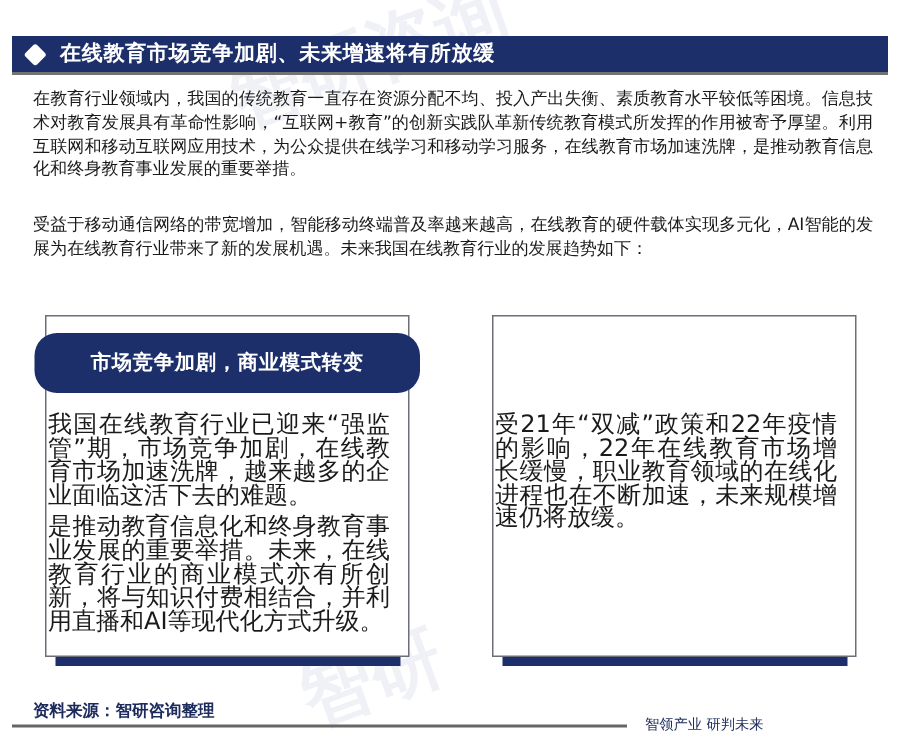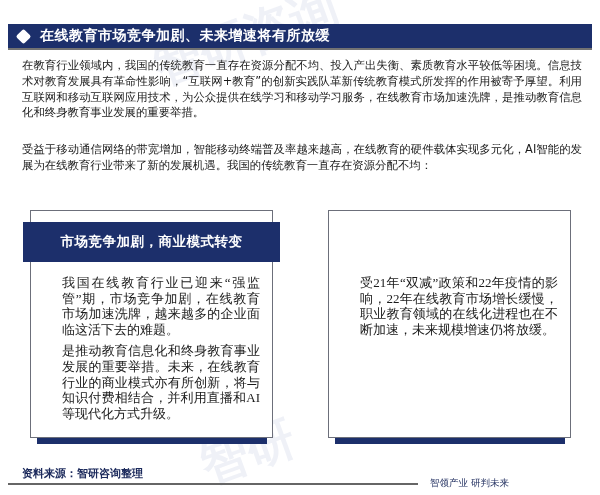--- a/index.html
+++ b/index.html
@@ -17,23 +17,23 @@
     .banner { position: absolute; left: 8px; top: 24px; width: 584px; height: 26px; background: #1c2f6b; border-bottom: 2px solid #737373; display: flex; align-items: center; padding-left: 10px; }
     .diamond { width: 11px; height: 11px; background: #ffffff; transform: rotate(45deg); margin-right: 11px; border-radius: 2px; }
     .banner-title { color: #ffffff; font-size: 14px; font-weight: bold; letter-spacing: 0.5px; }
 
     .para { position: absolute; left: 22px; width: 560px; font-size: 11.4px; line-height: 15.8px; color: #1a1a1a; text-align: justify; }
     #p1 { top: 58px; }
     #p2 { top: 142px; }
 
     .card { position: absolute; top: 210px; width: 243px; height: 228px; border: 1px solid #6c6f7a; background: #fff; }
     .card-shadow { position: absolute; height: 6px; background: #1c2f6b; }
-    .card-head { position: absolute; left: -8px; right: -8px; top: 11px; height: 40px; background: #1c2f6b; display: flex; align-items: center; justify-content: center; }
+    .card-head { position: absolute; left: -8px; right: -8px; top: 11px; height: 40px; background: #1c2f6b; display: flex; align-items: center; justify-content: center; border-radius: 15px; }
     .card-head span { color: #fff; font-size: 13.5px; font-weight: bold; letter-spacing: 0.5px; }
-    .card-body { position: absolute; left: 31px; right: 12px; top: 64px; font-size: 13px; line-height: 15.6px; color: #1a1a1a; font-family: Liberation Serif, serif; }
+    .card-body { position: absolute; left: 1px; right: 12px; top: 64px; font-size: 16px; line-height: 15.6px; color: #1a1a1a; }
     .card-body p { margin-bottom: 6px; text-align: justify; }
 
     #card-left { left: 30px; }
     #card-right { left: 328px; }
     #shadow-left { left: 37px; top: 438px; width: 230px; }
     #shadow-right { left: 335px; top: 438px; width: 230px; }
 
     .footer-source { position: absolute; left: 22px; top: 466px; font-size: 11px; font-weight: bold; color: #1c2a5c; text-align: right; }
     .footer-line { position: absolute; left: 8px; top: 483px; width: 410px; height: 1.5px; background: #666; }
     .footer-slogan { position: absolute; left: 430px; top: 477px; font-size: 9.5px; font-weight: normal; color: #1c2a5c; white-space: nowrap; }
@@ -60,21 +60,21 @@
     <span>智研咨询</span>
   </div>
 </div>
 
 <div class="banner">
   <div class="diamond"></div>
   <div class="banner-title">在线教育市场竞争加剧、未来增速将有所放缓</div>
 </div>
 
 <div class="para" id="p1">在教育行业领域内，我国的传统教育一直存在资源分配不均、投入产出失衡、素质教育水平较低等困境。信息技术对教育发展具有革命性影响，“互联网+教育”的创新实践队革新传统教育模式所发挥的作用被寄予厚望。利用互联网和移动互联网应用技术，为公众提供在线学习和移动学习服务，在线教育市场加速洗牌，是推动教育信息化和终身教育事业发展的重要举措。</div>
-<div class="para" id="p2">受益于移动通信网络的带宽增加，智能移动终端普及率越来越高，在线教育的硬件载体实现多元化，AI智能的发展为在线教育行业带来了新的发展机遇。我国的传统教育一直存在资源分配不均：</div>
+<div class="para" id="p2">受益于移动通信网络的带宽增加，智能移动终端普及率越来越高，在线教育的硬件载体实现多元化，AI智能的发展为在线教育行业带来了新的发展机遇。未来我国在线教育行业的发展趋势如下：</div>
 
 <div class="card-shadow" id="shadow-left"></div>
 <div class="card" id="card-left">
   <div class="card-head">
     <span>市场竞争加剧，商业模式转变</span>
   </div>
   <div class="card-body">
     <p>我国在线教育行业已迎来“强监管”期，市场竞争加剧，在线教育市场加速洗牌，越来越多的企业面临这活下去的难题。</p>
     <p>是推动教育信息化和终身教育事业发展的重要举措。未来，在线教育行业的商业模式亦有所创新，将与知识付费相结合，并利用直播和AI等现代化方式升级。</p>
   </div>

